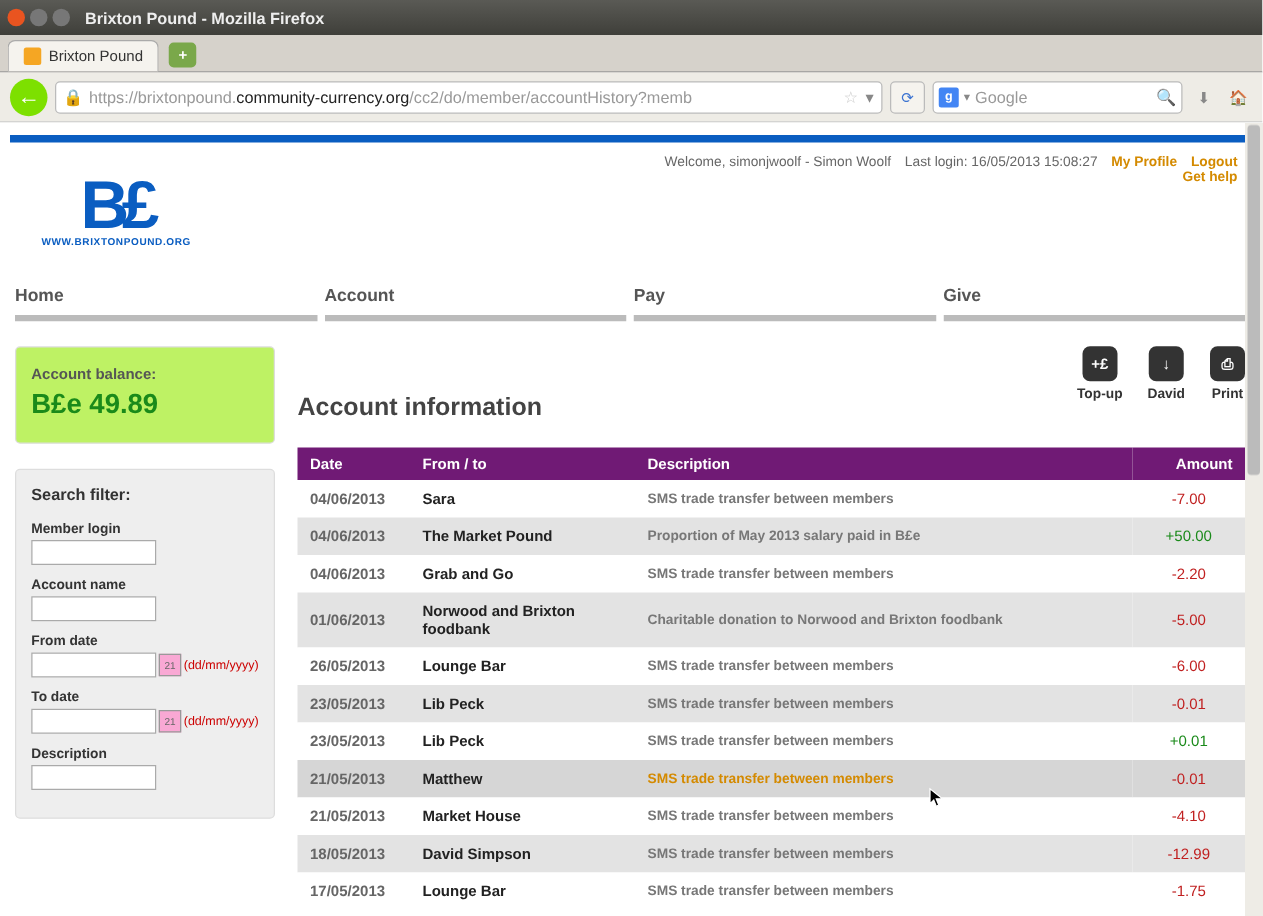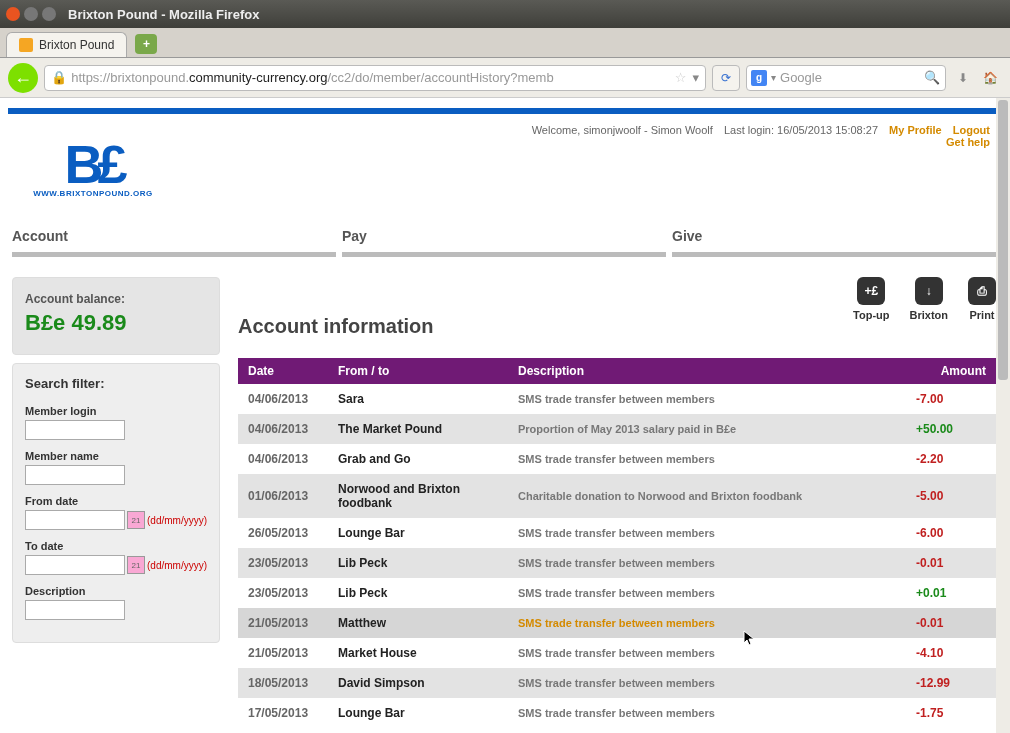--- a/index.html
+++ b/index.html
@@ -44,21 +44,21 @@
 .logo-sub { font-size: 8px; color: #0a5dc1; font-weight: bold; letter-spacing: 0.5px; }
 .header-links { font-size: 11px; color: #666; text-align: right; }
 .header-links .amber { color: #d48a00; font-weight: bold; }
 .header-links .sep { margin: 0 4px; }
 
 .main-nav { display: flex; gap: 6px; padding: 0 4px; }
 .main-nav .nav-item { flex: 1; border-bottom: 5px solid #bbb; padding: 4px 0 8px; font-size: 14px; color: #555; font-weight: bold; }
 
 .content-row { display: flex; gap: 18px; padding: 20px 4px 0; align-items: flex-start; }
 .sidebar { width: 208px; flex-shrink: 0; }
-.balance-box { background: #e5e5e5; border: 1px solid #ddd; border-radius: 4px; padding: 14px 12px 18px; margin-bottom: 8px; }
+.balance-box { background: #bef264; border: 1px solid #ddd; border-radius: 4px; padding: 14px 12px 18px; margin-bottom: 20px; }
 .balance-label { font-size: 12px; color: #555; font-weight: bold; margin-bottom: 4px; }
 .balance-value { font-size: 22px; color: #1a8a1a; font-weight: bold; }
 
 .filter-box { background: #eee; border: 1px solid #ddd; border-radius: 4px; padding: 12px; }
 .filter-title { font-size: 13px; font-weight: bold; margin-bottom: 14px; color: #333; }
 .filter-field { margin-bottom: 10px; }
 .filter-field label { display: block; font-size: 11px; font-weight: bold; color: #333; margin-bottom: 3px; }
 .filter-field input { width: 100px; height: 20px; border: 1px solid #aaa; background: #fff; padding: 0 3px; font-size: 11px; }
 .date-row { display: flex; align-items: center; gap: 2px; }
 .cal-ic { width: 18px; height: 18px; background: #f9a8d4; border: 1px solid #999; display: flex; align-items: center; justify-content: center; font-size: 8px; color: #666; }
@@ -75,21 +75,21 @@
 table.tx th { background: #701a75; color: #fff; text-align: left; padding: 6px 10px; font-size: 12px; }
 table.tx th.amt { text-align: right; }
 table.tx td { padding: 8px 10px; vertical-align: middle; }
 table.tx tr.odd { background: #fff; }
 table.tx tr.even { background: #e3e3e3; }
 table.tx tr.hover { background: #d6d6d6; }
 .col-date { width: 90px; color: #666; font-weight: bold; }
 .col-from { width: 180px; font-weight: bold; color: #222; }
 .col-desc { color: #777; font-weight: bold; font-size: 11px; }
 .col-desc.hovered { color: #d48a00; }
-.col-amt { width: 90px; text-align: left; font-weight: bold; }
+.col-amt { width: 90px; text-align: center; font-weight: normal; }
 .neg { color: #c02020; }
 .pos { color: #1a8a1a; }
 
 .cursor { position: absolute; left: 743px; top: 630px; pointer-events: none; }
 .cursor svg { width: 14px; height: 18px; }
 </style>
 </head>
 <body>
 
 <div class="window-chrome">
@@ -149,39 +149,40 @@
       <span class="sep"></span>
       <span class="amber">My Profile</span>
       <span class="sep"></span>
       <span class="amber">Logout</span>
       <br>
       <span class="amber">Get help</span>
     </div>
   </div>
 
   <div class="main-nav">
+    <div class="nav-item">Home</div>
     <div class="nav-item">Account</div>
     <div class="nav-item">Pay</div>
     <div class="nav-item">Give</div>
   </div>
 
   <div class="content-row">
     <div class="sidebar">
       <div class="balance-box">
         <div class="balance-label">Account balance:</div>
         <div class="balance-value">B£e 49.89</div>
       </div>
       <div class="filter-box">
         <div class="filter-title">Search filter:</div>
         <div class="filter-field">
           <label>Member login</label>
           <input type="text" style="">
         </div>
         <div class="filter-field">
-          <label>Member name</label>
+          <label>Account name</label>
           <input type="text" style="">
         </div>
         <div class="filter-field">
           <label>From date</label>
           <div class="date-row">
             <input type="text" style="">
             <span class="cal-ic">21</span>
             <span class="date-hint">(dd/mm/yyyy)</span>
           </div>
         </div>
@@ -203,21 +204,21 @@
     <div class="main-col">
       <div class="main-header">
         <div class="page-title">Account information</div>
         <div class="action-icons">
           <div class="action-icon">
             <div class="hex">+£</div>
             <span>Top-up</span>
           </div>
           <div class="action-icon">
             <div class="hex">↓</div>
-            <span>Brixton</span>
+            <span>David</span>
           </div>
           <div class="action-icon">
             <div class="hex">⎙</div>
             <span>Print</span>
           </div>
         </div>
       </div>
 
       <table class="tx">
         <thead>

